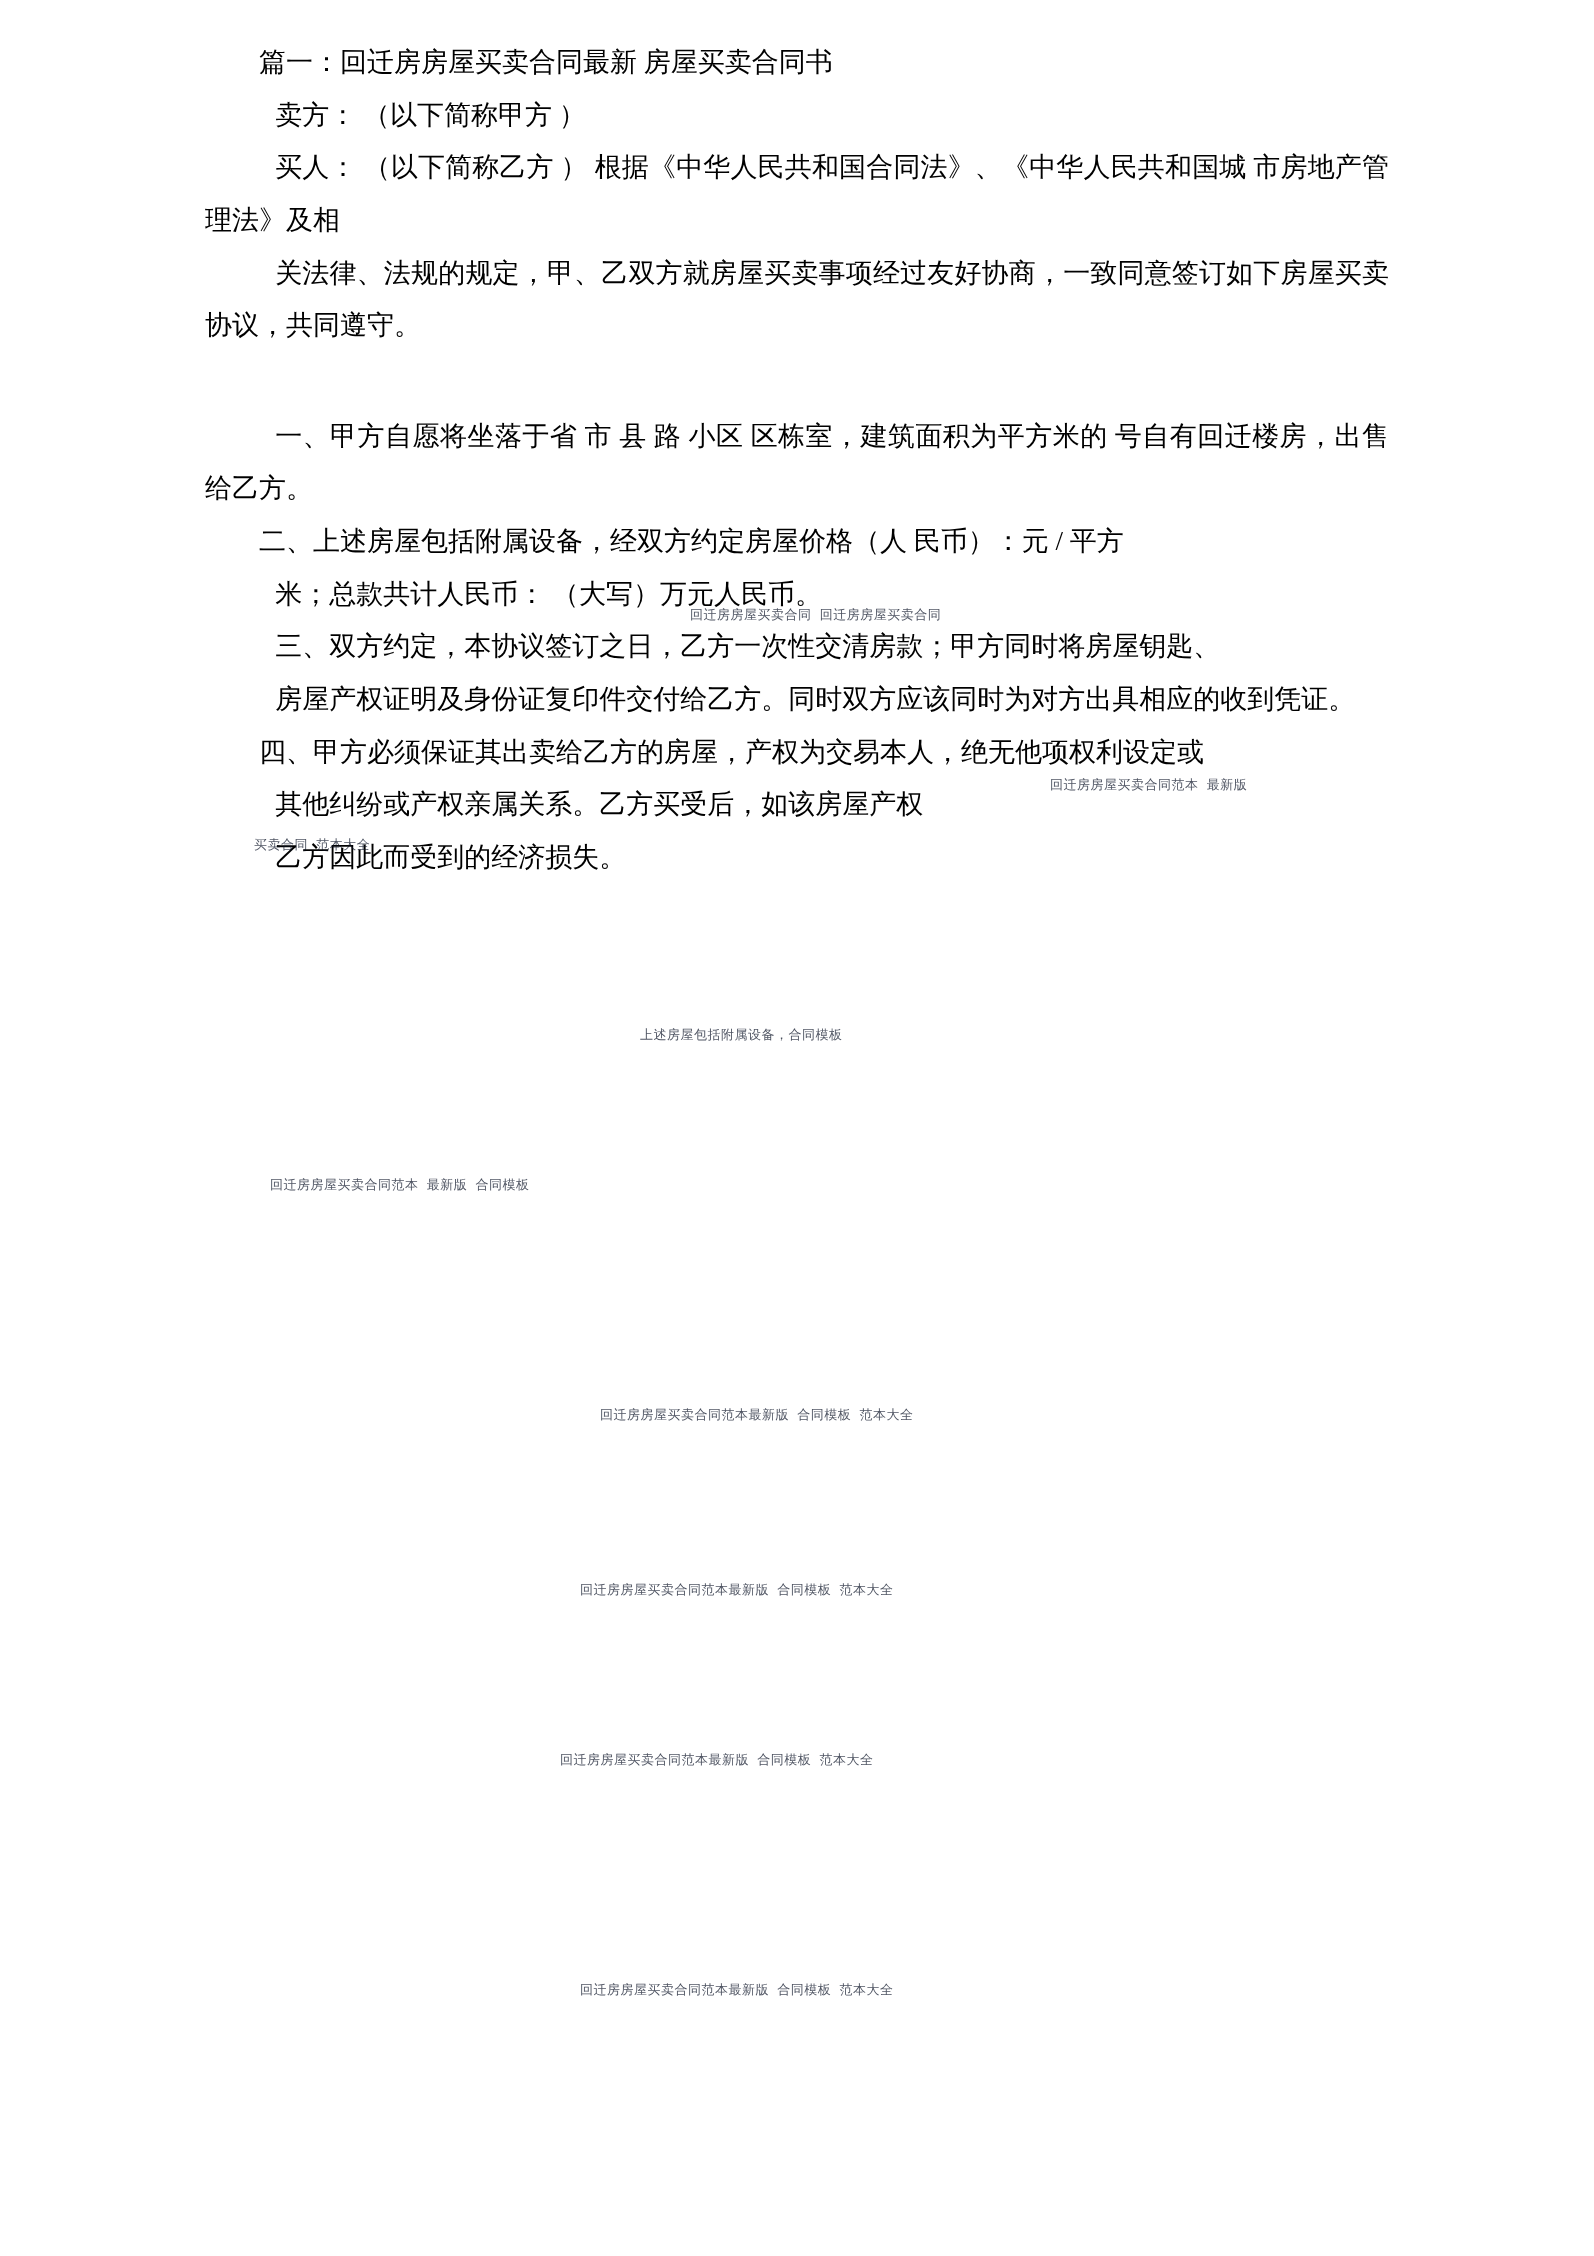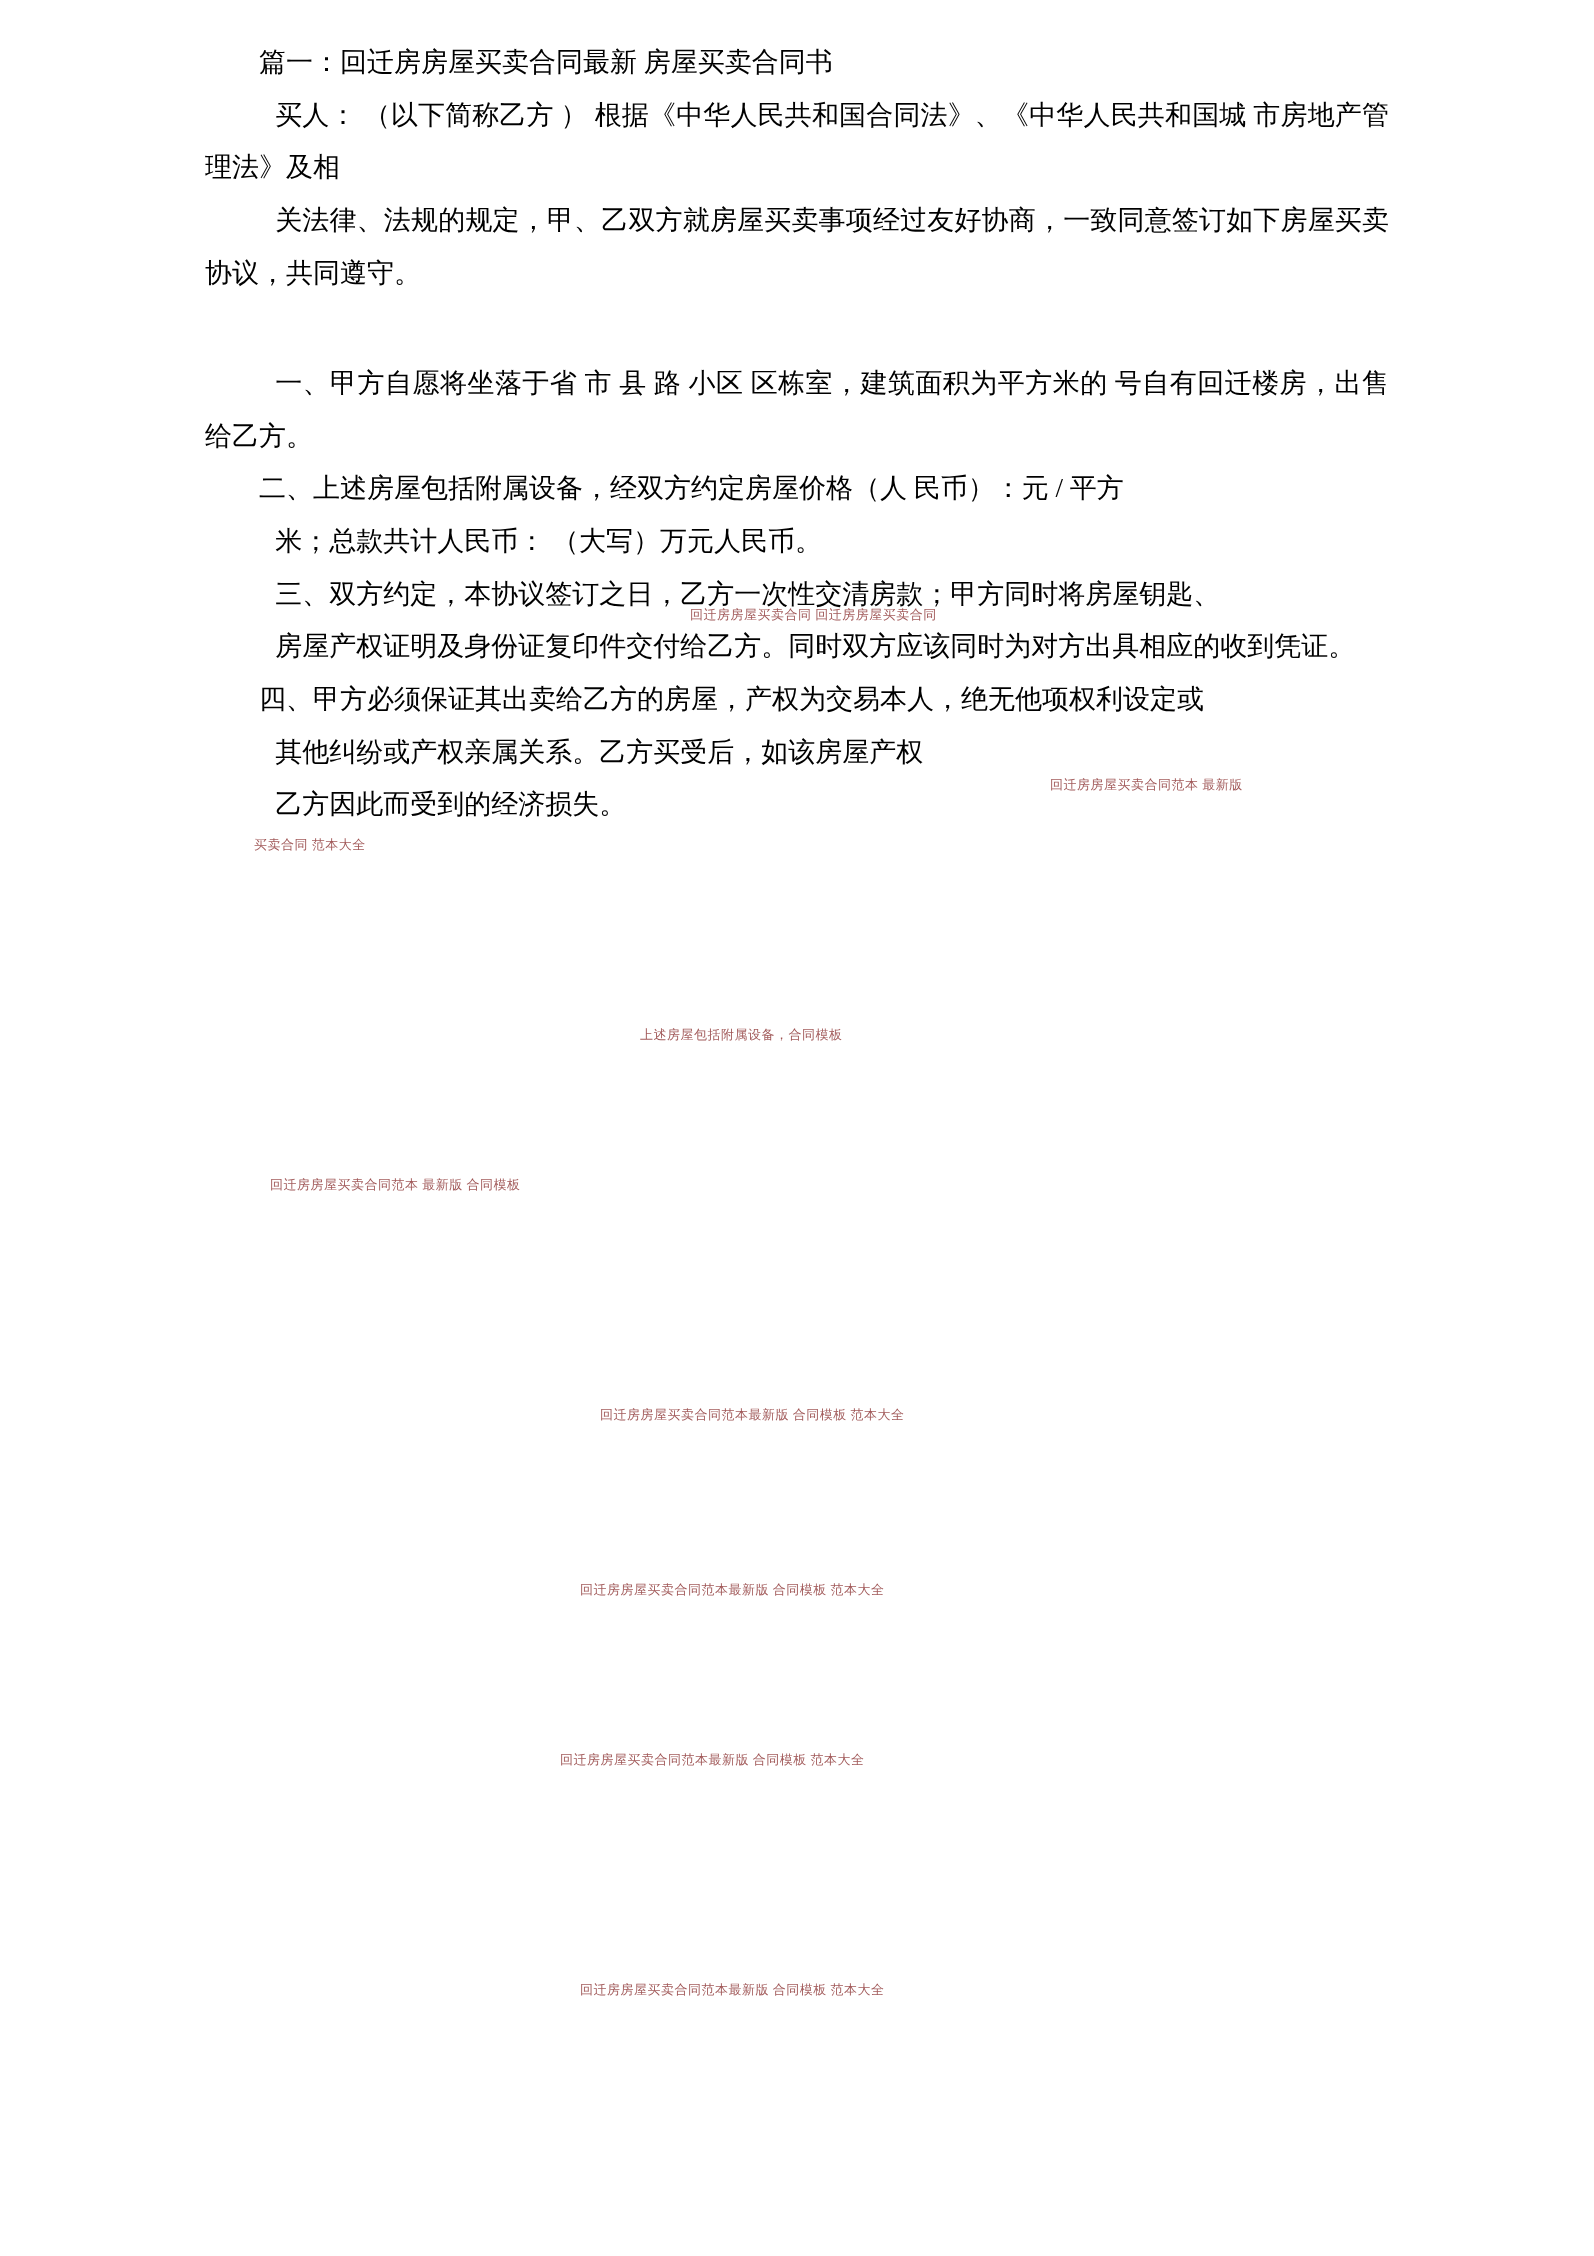--- a/index.html
+++ b/index.html
@@ -45,37 +45,38 @@
     text-justify: inter-ideograph;
     word-break: break-all;
   }
   p.para.indent1 { text-indent: 2em; }
   p.para.indent2 { text-indent: 2.6em; }
   .spacer-lg { height: 58px; }
 
   
   .wm {
     position: absolute;
-    color: #7f1d1d;
+    color: #0f172a;
     font-size: 13px;
-    font-family: Liberation Serif, serif;
+    font-family: Liberation Mono, monospace;
     white-space: nowrap;
     letter-spacing: 0.5px;
     pointer-events: none;
     opacity: 0.75;
   }
 </style>
 </head>
 <body>
 
 <div class="page">
 
 
   <div class="body-block">
     <p class="para indent1">篇一：回迁房房屋买卖合同最新  房屋买卖合同书</p>
+    <p class="para indent2">卖方：  （以下简称甲方 ）</p>
     <p class="para indent2">买人：  （以下简称乙方 ）  根据《中华人民共和国合同法》、《中华人民共和国城  市房地产管理法》及相</p>
     <p class="para indent2">关法律、法规的规定，甲、乙双方就房屋买卖事项经过友好协商，一致同意签订如下房屋买卖协议，共同遵守。</p>
     <div class="spacer-lg"></div>
     <p class="para indent2">一、甲方自愿将坐落于省 市 县 路 小区 区栋室，建筑面积为平方米的 号自有回迁楼房，出售 给乙方。</p>
     <p class="para indent1">二、上述房屋包括附属设备，经双方约定房屋价格（人 民币）：元 / 平方</p>
     <p class="para indent2">米；总款共计人民币：  （大写）万元人民币。</p>
     <p class="para indent2">三、双方约定，本协议签订之日，乙方一次性交清房款；甲方同时将房屋钥匙、</p>
     <p class="para indent2">房屋产权证明及身份证复印件交付给乙方。同时双方应该同时为对方出具相应的收到凭证。</p>
     <p class="para indent1">四、甲方必须保证其出卖给乙方的房屋，产权为交易本人，绝无他项权利设定或</p>
     <p class="para indent2">其他纠纷或产权亲属关系。乙方买受后，如该房屋产权</p>

